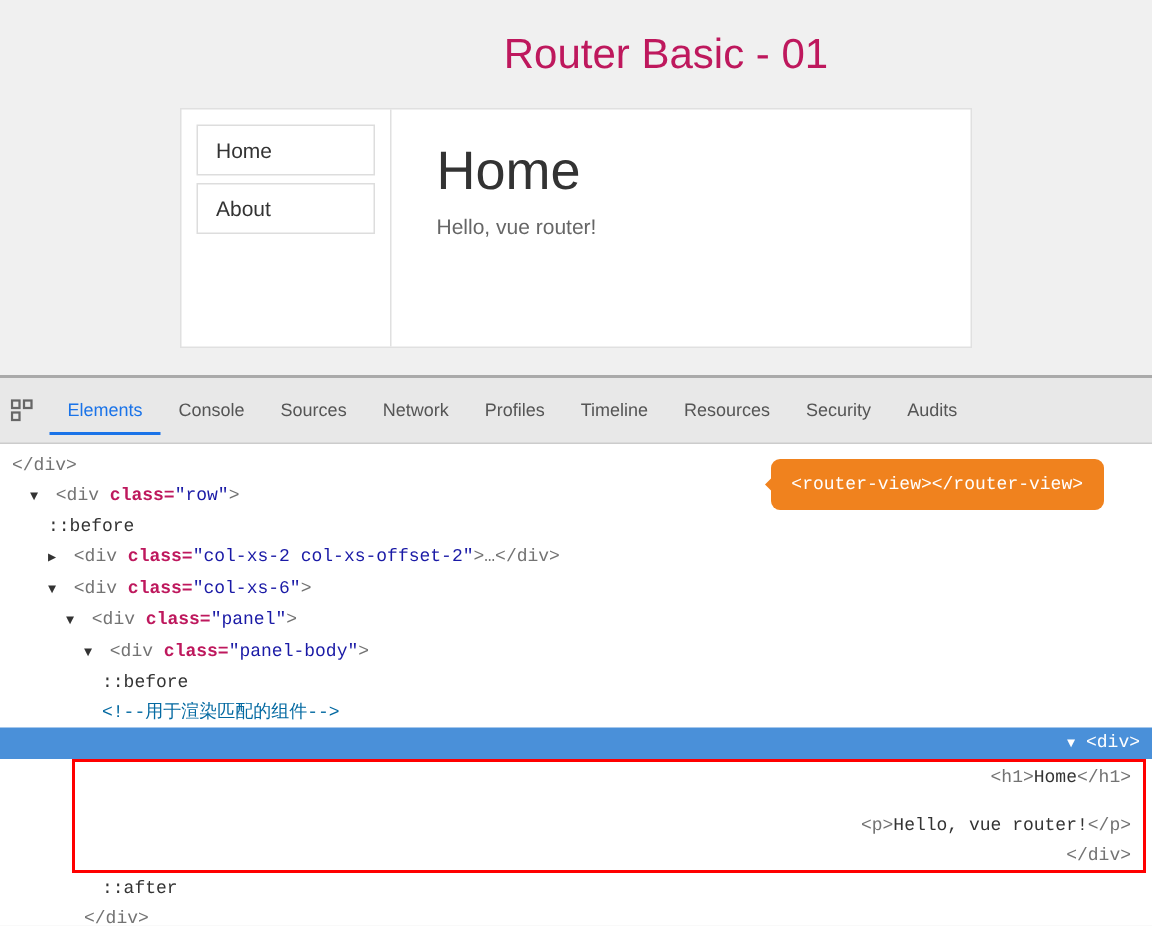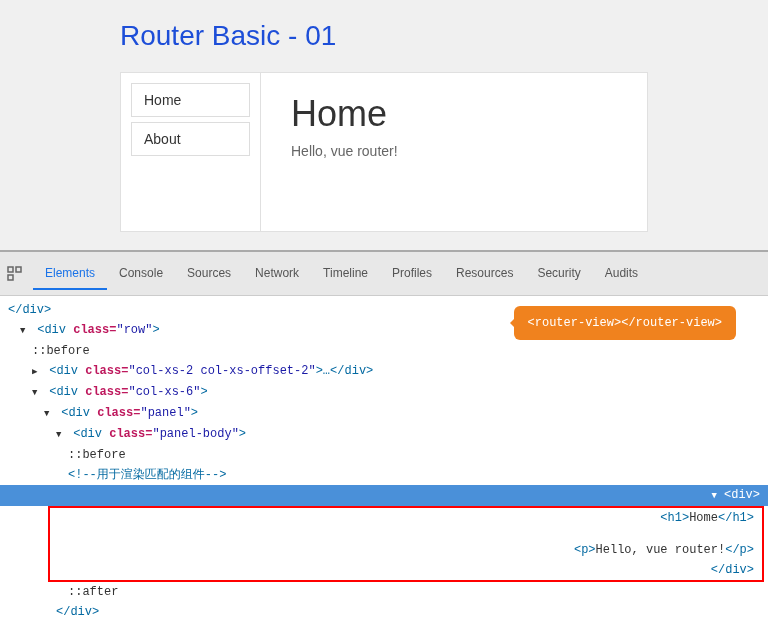--- a/index.html
+++ b/index.html
@@ -8,23 +8,24 @@
     
     .preview-area {
       background: #f0f0f0;
       padding: 20px 0 0 0;
       height: 250px;
     }
 
     .page-title {
       font-size: 28px;
       font-weight: 300;
-      color: #1d4ed8;
+      color: #be185d;
       margin-left: 120px;
       margin-bottom: 20px;
+      text-align: center;
     }
 
     .app-container {
       background: white;
       margin: 0 120px;
       display: flex;
       min-height: 160px;
       border: 1px solid #e0e0e0;
     }
 
@@ -129,21 +130,21 @@
 
     .code-line.highlighted {
       background: #4a90d9;
       color: white;
     }
 
     .code-line.highlighted * {
       color: white !important;
     }
 
-    .tag { color: #0369a1; }
+    .tag { color: #737373; }
     .attr { color: #be185d; font-weight: bold; }
     .val { color: #1a1aa6; }
     .comment { color: #0369a1; }
     .indent1 { padding-left: 20px; }
     .indent2 { padding-left: 32px; }
     .indent3 { padding-left: 44px; }
     .indent4 { padding-left: 56px; }
     .indent5 { padding-left: 68px; }
 
     .triangle {
@@ -202,22 +203,22 @@
       <svg width="16" height="16" viewBox="0 0 16 16">
         <rect x="1" y="1" width="5" height="5" fill="none" stroke="#666" stroke-width="1.5"></rect>
         <rect x="1" y="9" width="5" height="5" fill="none" stroke="#666" stroke-width="1.5"></rect>
         <rect x="9" y="1" width="5" height="5" fill="none" stroke="#666" stroke-width="1.5"></rect>
       </svg>
     </div>
     <div class="devtools-tab active">Elements</div>
     <div class="devtools-tab">Console</div>
     <div class="devtools-tab">Sources</div>
     <div class="devtools-tab">Network</div>
+    <div class="devtools-tab">Profiles</div>
     <div class="devtools-tab">Timeline</div>
-    <div class="devtools-tab">Profiles</div>
     <div class="devtools-tab">Resources</div>
     <div class="devtools-tab">Security</div>
     <div class="devtools-tab">Audits</div>
   </div>
 
   <div class="devtools-content">
 
     <div class="tooltip-bubble">&lt;router-view&gt;&lt;/router-view&gt;</div>
 
     <div class="code-line"><span class="tag">&lt;/div&gt;</span></div>

